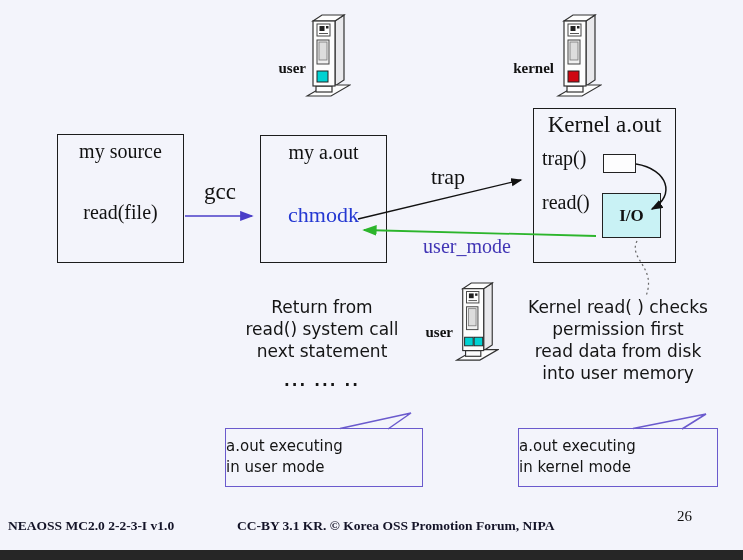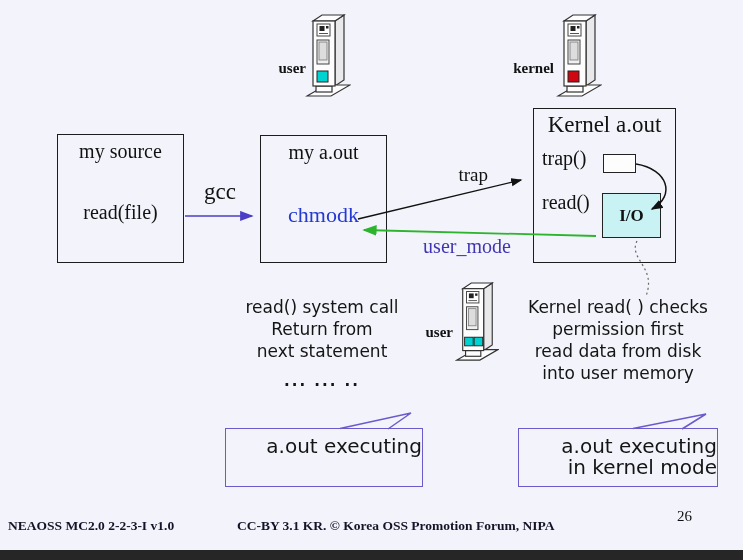--- a/index.html
+++ b/index.html
@@ -14,21 +14,21 @@
   .abs{position:absolute;}
   .serif{font-family:Liberation Serif, serif;}
   .comic{font-family:"DejaVu Sans",sans-serif;}
   .dbox{position:absolute;border:1.6px solid var(--box_border);box-sizing:border-box;}
   .box-title{text-align:center;font-size:20px;margin-top:5px;}
   .box-code{position:absolute;left:0;right:0;text-align:center;font-size:20px;}
   .overlay{position:absolute;left:0;top:0;width:743px;height:560px;pointer-events:none;z-index:6;}
   .icon-label{position:absolute;font-weight:bold;font-size:15px;text-align:right;}
   .note{position:absolute;text-align:center;font-size:17px;line-height:22px;color:#141414;}
   .bubble{position:absolute;border:1.5px solid var(--bubble_border);box-sizing:border-box;
-          text-align:right;font-size:20px;line-height:21px;padding-top:7px;color:#141414;}
+          text-align:left;font-size:15px;line-height:21px;padding-top:7px;color:#141414;}
   .footer{position:absolute;font-weight:bold;font-size:13.5px;color:var(--footer_text);}
   .pagenum{position:absolute;font-size:15px;text-align:right;}
   .bottombar{position:absolute;left:0;top:550px;width:743px;height:10px;background:var(--bottom_bar);}
   .kr-label{position:absolute;font-size:20px;}
   .io-box{position:absolute;background:var(--io_fill);border:1.4px solid #222;box-sizing:border-box;
           text-align:center;font-weight:bold;font-size:17px;}
   .trap-rect{position:absolute;background:#fdfdfe;border:1.4px solid #222;box-sizing:border-box;}
   .tower-face{fill:#fdfdfd;stroke:#333;stroke-width:1.2;}
   .tower-side{fill:#e9e9ec;stroke:#333;stroke-width:1.2;}
   .led{stroke:#222;stroke-width:1;}
@@ -96,35 +96,35 @@
     <div class="box-code" style="top:66px;">read(file)</div>
   </div>
 
   <div class="kr-label serif" style="left:196px;top:179px;width:48px;text-align:center;font-size:23px;">gcc</div>
 
   <div class="dbox" style="left:260px;top:135px;width:127px;height:128px;">
     <div class="box-title">my a.out</div>
     <div class="box-code" style="top:66px;font-size:22px;color:var(--text_chmodk);">chmodk</div>
   </div>
 
-  <div class="kr-label serif" style="left:436px;top:164px;width:52px;text-align:right;font-size:19px;">trap</div>
+  <div class="kr-label serif" style="left:422px;top:164px;width:52px;text-align:center;font-size:22px;">trap</div>
 
   <div class="kr-label serif" style="left:417px;top:235px;width:100px;text-align:center;font-size:20px;color:var(--text_user_mode);">user_mode</div>
 
   <div class="dbox" style="left:533px;top:108px;width:143px;height:155px;">
     <div class="box-title" style="font-size:23px;margin-top:3px;">Kernel a.out</div>
     <div class="abs serif" style="left:8px;top:38px;font-size:20px;">trap()</div>
     <div class="trap-rect" style="left:69px;top:45px;width:33px;height:19px;"></div>
     <div class="abs serif" style="left:8px;top:82px;font-size:20px;">read()</div>
     <div class="io-box serif" style="left:68px;top:84px;width:59px;height:45px;padding-top:12px;">I/O</div>
   </div>
 
   <div class="note comic" style="left:222px;top:296px;width:200px;">
+    <div>Return from</div>
     <div>read() system call</div>
-    <div>Return from</div>
     <div>next statement</div>
     <div style="margin-top:8px;font-size:15px;font-weight:bold;letter-spacing:2px;">... ... ..</div>
   </div>
 
   <div class="abs" style="left:415px;top:280px;width:90px;height:82px;">
     <div class="icon-label serif" style="left:0;top:44px;width:38px;">user</div>
     <svg class="abs" style="left:39px;top:2px;" width="46" height="80" viewBox="0 0 46 84">
       <use href="#tower"></use>
       <rect class="led" x="10" y="58" width="9" height="9" style="fill:var(--led_cyan)"></rect>
       <rect class="led" x="20" y="58" width="9" height="9" style="fill:var(--led_cyan)"></rect>
@@ -133,20 +133,21 @@
 
   <div class="note comic" style="left:515px;top:296px;width:206px;">
     <div>Kernel read( ) checks</div>
     <div>permission first</div>
     <div>read data from disk</div>
     <div>into user memory</div>
   </div>
 
   <div class="bubble comic" style="left:225px;top:428px;width:198px;height:59px;">
     <div>a.out executing</div>
+    <div>in user mode</div>
   </div>
   <div class="bubble comic" style="left:518px;top:428px;width:200px;height:59px;">
     <div>a.out executing</div>
     <div>in kernel mode</div>
   </div>
 
   <div class="pagenum serif" style="left:658px;top:508px;width:34px;">26</div>
   <div class="footer serif" style="left:8px;top:518px;">NEAOSS MC2.0 2-2-3-I v1.0</div>
   <div class="footer serif" style="left:237px;top:518px;">CC-BY 3.1 KR. © Korea OSS Promotion Forum, NIPA</div>
   <div class="bottombar"></div>

